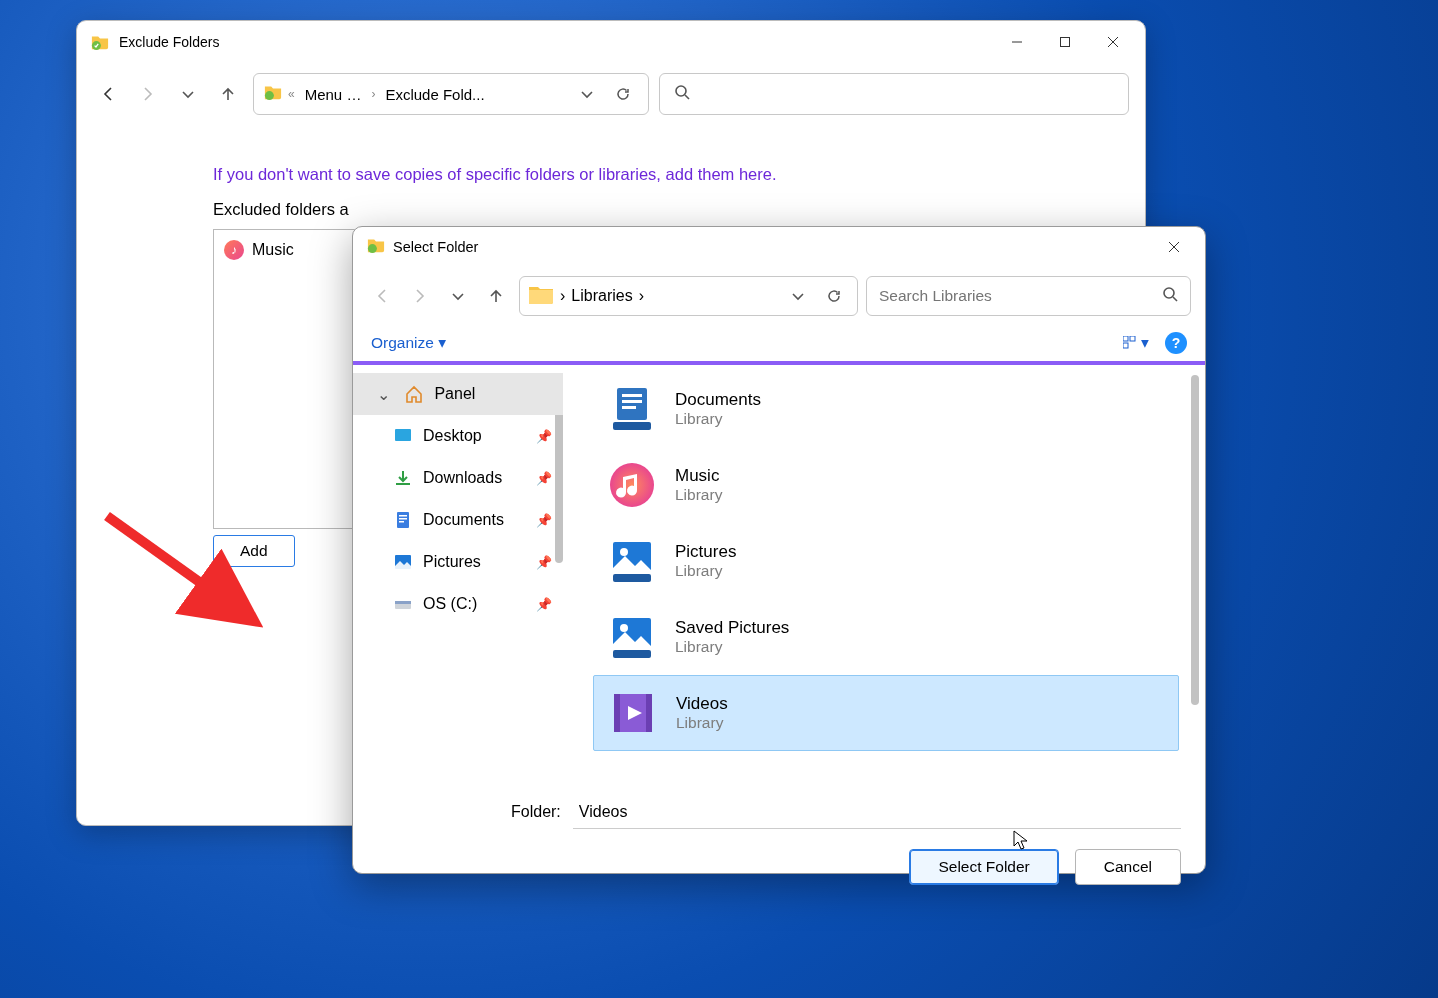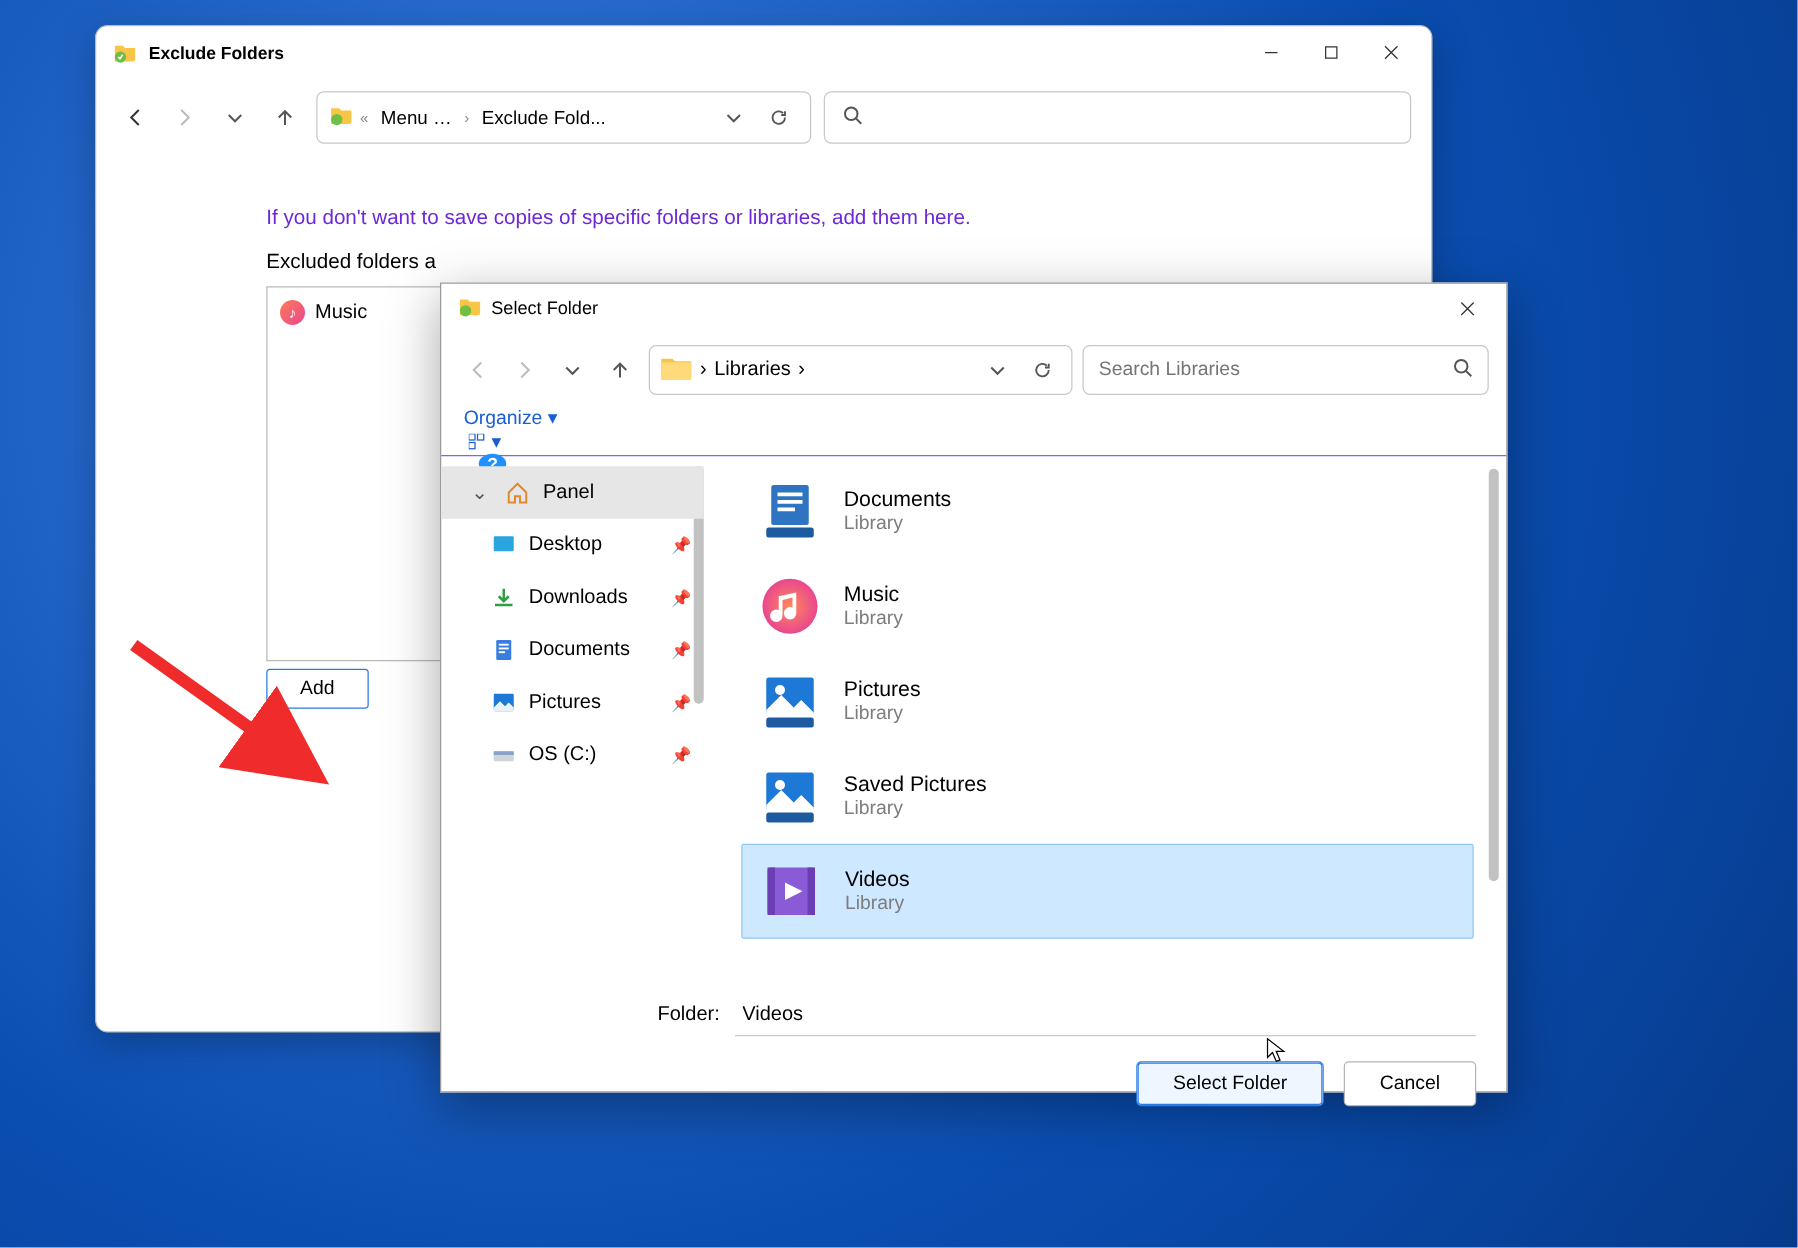--- a/index.html
+++ b/index.html
@@ -8,21 +8,21 @@
     background: radial-gradient(circle at 30% 30%, #3a7de0 0%, #0a4db0 60%, #063a8a 100%);
     position: relative; overflow: hidden;
   }
 
   
   .win-parent {
     position: absolute; left: 76px; top: 20px; width: 1070px; height: 806px;
     background: #fff; border: 1px solid #bcbcbc; border-radius: 10px;
     box-shadow: 0 8px 30px rgba(0,0,0,.25);
   }
-  .titlebar { height: 42px; display: flex; align-items: center; padding: 0 8px 0 14px; font-weight: bold; }
+  .titlebar { height: 42px; display: flex; align-items: center; padding: 0 8px 0 14px; }
   .titlebar .tb-icon { width:18px; height:18px; margin-right:10px; position:relative; }
   .tb-icon svg { width:18px; height:18px; }
   .titlebar .tb-title { font-size: 14px; color:#000; }
   .tb-spacer { flex:1; }
   .tb-btn { width:48px; height:32px; display:flex; align-items:center; justify-content:center; color:#333; }
 
   .navrow { height:62px; display:flex; align-items:center; padding:0 16px; gap:10px; }
   .nav-btn { width:30px; height:30px; display:flex; align-items:center; justify-content:center; color:#555; border-radius:4px; }
   .nav-btn.disabled { color:#bbb; }
   .addr-box { flex:1; height:42px; border:1px solid #c8c8c8; border-radius:6px;
@@ -45,38 +45,38 @@
   .add-bar { display:flex; margin-top:6px; }
   .btn-outline { height:32px; padding:0 26px; border:1px solid #2a7be4; background:#fff; color:#000;
                  font-size:15.5px; border-radius:3px; display:flex; align-items:center; }
 
   
   .arrow { position:absolute; left:20px; top:480px; width:220px; height:140px; pointer-events:none; }
 
   
   .win-dialog {
     position:absolute; left:352px; top:226px; width:854px; height:648px;
-    background:#fff; border:1px solid #9a9a9a; border-radius:0;
+    background:#fff; border:1px solid #9a9a9a; border-radius:10px;
     box-shadow: 0 12px 40px rgba(0,0,0,.35);
   }
   .dlg-title { height:40px; display:flex; align-items:center; padding:0 10px 0 14px; border-bottom:0; }
   .dlg-title .tb-title { font-size:14.5px; }
   .dlg-title .tb-icon { margin-right:8px; }
   .dlg-close { width:42px; height:32px; display:flex; align-items:center; justify-content:center; color:#333; }
 
   .dlg-nav { height:58px; display:flex; align-items:center; padding:0 14px; gap:8px; }
   .dlg-addr { flex:1; height:40px; border:1px solid #c8c8c8; border-radius:6px;
               display:flex; align-items:center; padding:0 8px; gap:6px; }
   .folder-glyph { width:26px; height:22px; }
   .dlg-search { width:325px; height:40px; border:1px solid #c8c8c8; border-radius:6px;
                 display:flex; align-items:center; padding:0 12px; }
   .dlg-search input { flex:1; border:none; outline:none; font-size:15.5px; }
 
-  .dlg-toolbar { height:40px; border-bottom:1px solid #8b5cf6; display:flex; 
-                 padding:0 18px; font-size:15.5px; color:#1a5fcf;flex-direction:column; }
+  .dlg-toolbar { height:40px; border-bottom:4px solid #8b5cf6; display:flex; align-items:center;
+                 padding:0 18px; font-size:15.5px; color:#1a5fcf; }
   .dlg-toolbar .sp { flex:1; }
   .view-btn { width:34px; height:28px; display:flex; align-items:center; justify-content:center; color:#1a5fcf; }
   .help-badge { width:22px; height:22px; border-radius:50%; background:#1e90ff; color:#fff;
                 display:flex; align-items:center; justify-content:center; font-size:14px; font-weight:bold; margin-left:12px;}
 
   .dlg-split { display:flex; height:420px; }
   .sidebar { width:210px; border-right:0; padding-top:8px; position:relative; }
   .side-scroll { position:absolute; right:0; top:8px; width:8px; height:190px; background:#c2c2c2; border-radius:4px; }
   .side-item { display:flex; align-items:center; gap:10px; height:42px; padding:0 10px 0 40px; font-size:16px; position:relative;}
   .side-item.home { background:#e6e6e6; padding-left:24px; }
@@ -87,21 +87,21 @@
   .filepane { flex:1; position:relative; padding:6px 26px 6px 30px; overflow:hidden;}
   .pane-scroll { position:absolute; right:6px; top:10px; width:8px; height:330px; background:#c2c2c2; border-radius:4px; }
   .lib-item { display:flex; align-items:center; gap:16px; height:76px; padding:0 12px; border-radius:2px;}
   .lib-item.selected { background:#cde8ff; border:1px solid #8fc8f4; }
   .lib-icon { width:54px; height:54px; display:flex; align-items:center; justify-content:center; }
   .lib-txt .name { font-size:17px; color:#000; }
   .lib-txt .sub  { font-size:15.5px; color:#7d7d7d; }
 
   .dlg-bottom { padding:10px 24px 0 24px; }
   .folder-row { display:flex; align-items:center; gap:12px; padding-left:134px;}
-  .folder-row label { font-size:16px;margin-left:15px; }
+  .folder-row label { font-size:16px; }
   .folder-row input { flex:1; height:34px; border:none; border-bottom:1px solid #ccc; font-size:16px; padding:0 6px; outline:none;}
   .btn-row { display:flex; justify-content:flex-end; gap:16px; margin-top:20px; }
   .btn { height:36px; padding:0 28px; border:1px solid #b5b5b5; background:#fff; font-size:15.5px;
          border-radius:4px; display:flex; align-items:center; }
   .btn.primary { border:1px solid #2a7be4; background:#eef7ff; box-shadow:0 0 0 1px #2a7be4 inset;}
   .cursor { position:absolute; bottom:18px; right:176px; font-size:18px; color:#000; pointer-events:none;}
 </style>
 </head>
 <body>
 

